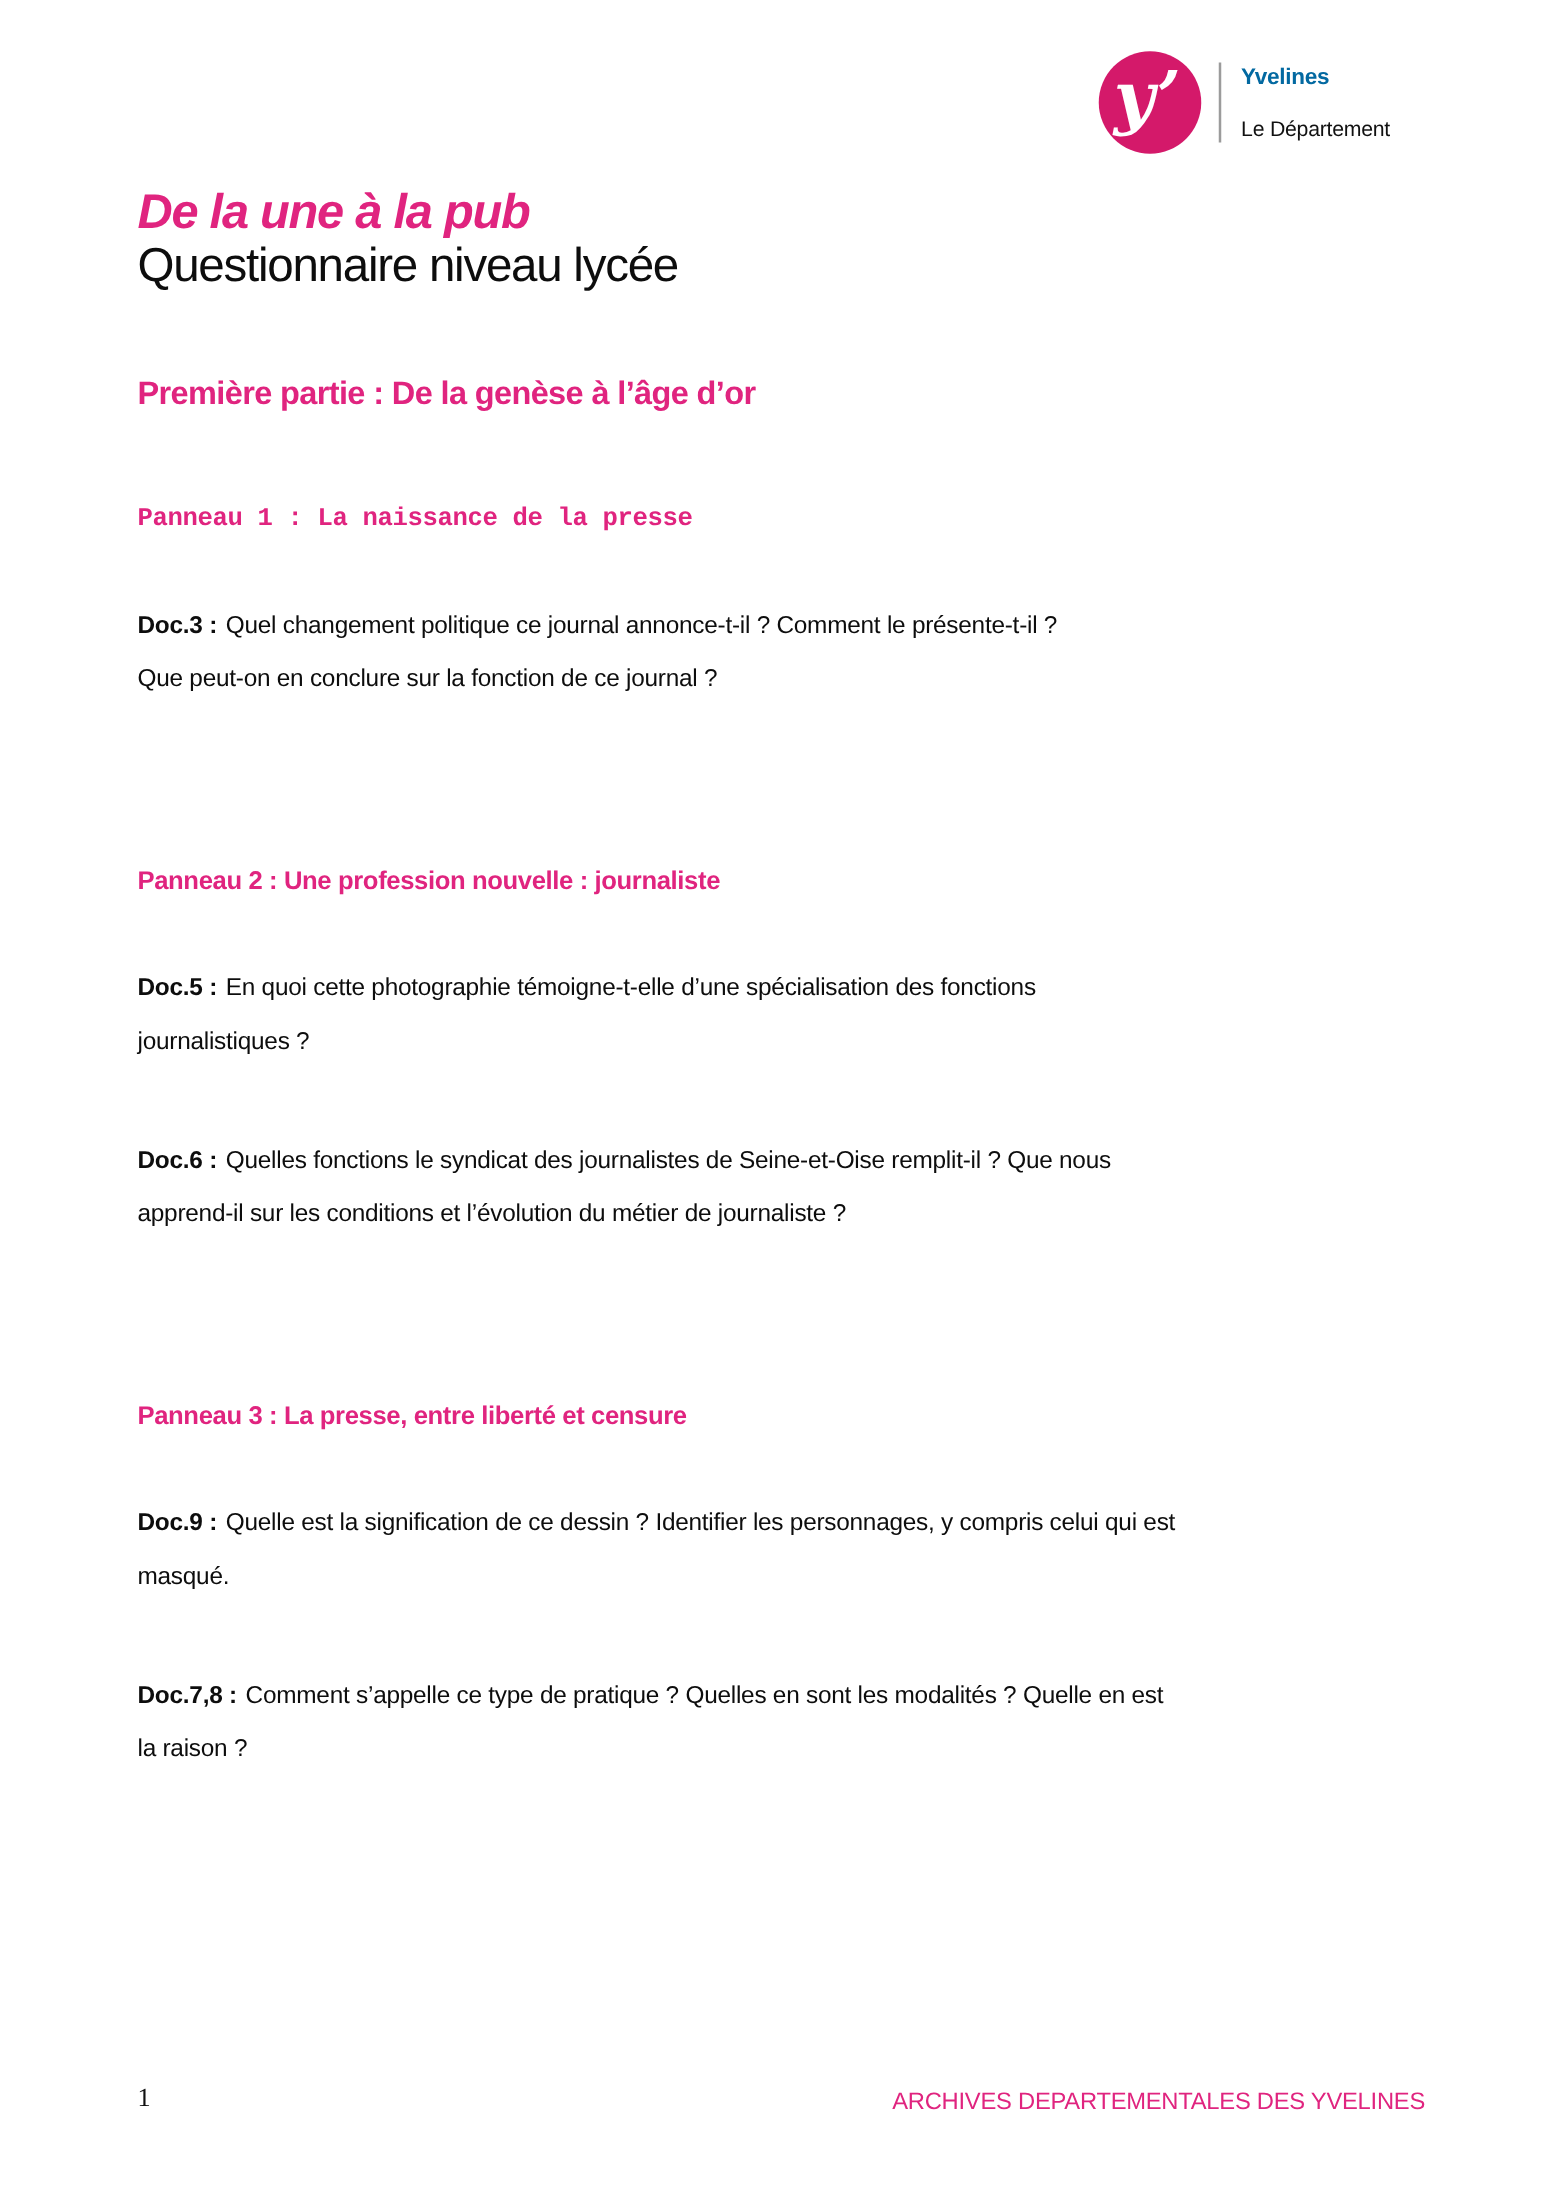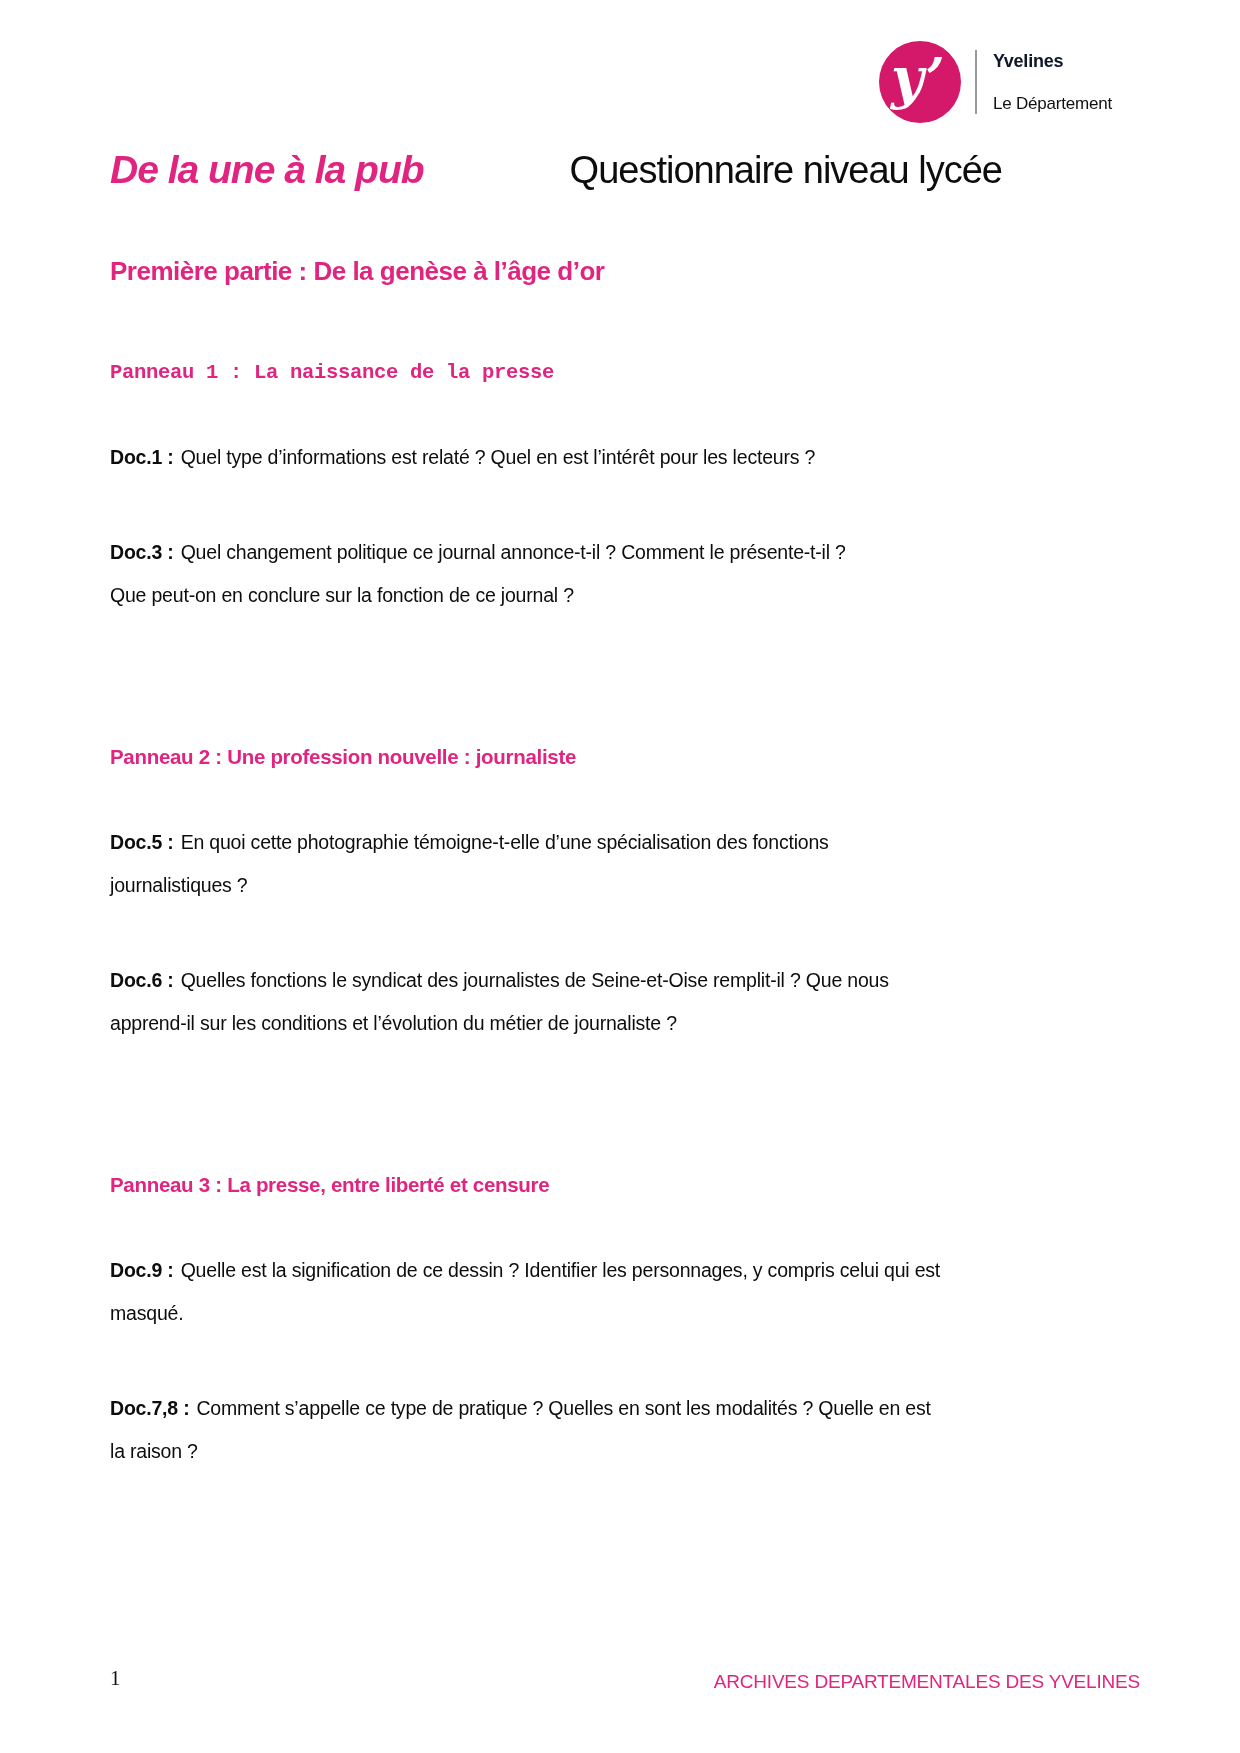--- a/index.html
+++ b/index.html
@@ -49,33 +49,34 @@
   .logo-divider {
     width: 2px;
     height: 64px;
     background: #9b9b9b;
     margin: 0 16px 0 14px;
   }
   .logo-text { line-height: 1.25; }
   .logo-name {
     font-weight: 700;
     font-size: 18px;
-    color: #0f172a;
+    color: #0369a1;
   }
   .logo-subtitle {
     font-size: 17px;
     color: #111111;
     margin-top: 20px;
   }
   
   .title-row {
     display: flex;
     align-items: baseline;
     justify-content: space-between;
     margin: 24px 238px 0 110px;
+    flex-direction: column;
   }
   .doc-title {
     font-size: 39px;
     font-weight: 700;
     font-style: italic;
     color: #e0247f;
     white-space: nowrap;
     letter-spacing: -1px;
   }
   .doc-subtitle {
@@ -154,21 +155,20 @@
     <span class="doc-title">De la une à la pub</span>
     <span class="doc-subtitle">Questionnaire niveau lycée</span>
   </div>
 
   <div class="content">
 
     <div class="part-title">Première partie : De la genèse à l’âge d’or</div>
 
     <div class="panneau-title first">Panneau 1 : La naissance de la presse</div>
 
-    <p class="question"><strong class="q-label">Doc.1 :</strong><span class="q-text">Quel type d’informations est relaté ? Quel en est l’intérêt pour les lecteurs ?</span></p>
 
 
     <p class="question"><strong class="q-label">Doc.3 :</strong><span class="q-text">Quel changement politique ce journal annonce-t-il ? Comment le présente-t-il ?
 Que peut-on en conclure sur la fonction de ce journal ?</span></p>
 
     <div class="panneau-title later">Panneau 2 : Une profession nouvelle : journaliste</div>
 
     <p class="question"><strong class="q-label">Doc.5 :</strong><span class="q-text">En quoi cette photographie témoigne-t-elle d’une spécialisation des fonctions
 journalistiques ?</span></p>
 

